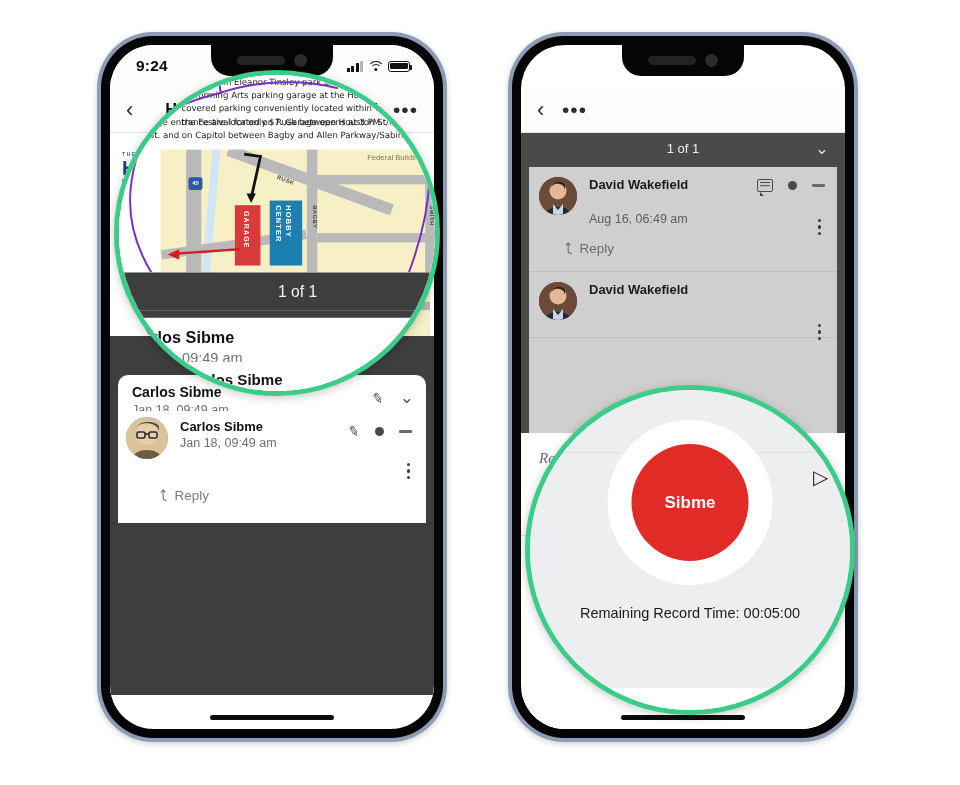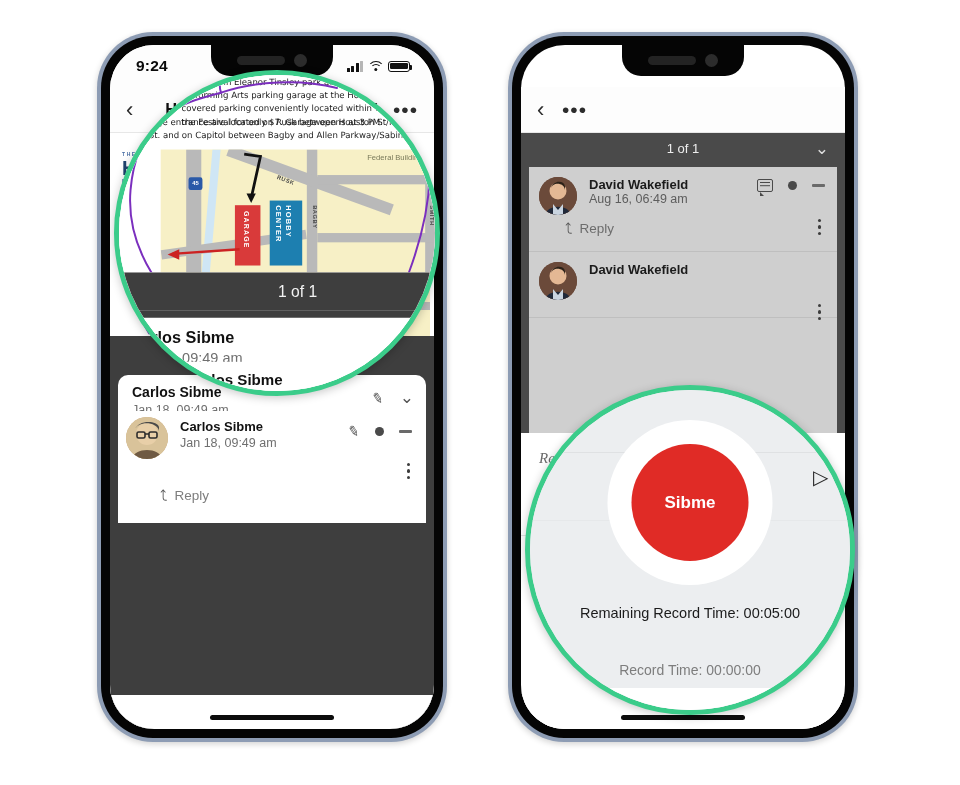--- a/index.html
+++ b/index.html
@@ -164,21 +164,21 @@
   
   .rdoc{position:absolute;left:0;right:0;top:88px;bottom:0;background:#4a4a4a;}
   .rpagebar{position:absolute;left:0;right:0;top:0;height:30px;background:#4a4a4a;
     color:#eee;font-size:13px;display:flex;align-items:center;justify-content:center;}
   .rpagebar .chev{position:absolute;right:16px;font-size:17px;color:#ddd;}
   .rlist{position:absolute;left:8px;right:8px;top:34px;bottom:0;background:#cfcfcf;}
   .ritem{position:relative;padding:10px 0 0 0;border-bottom:1px solid #bfbfbf;}
   .ritem .av{position:absolute;left:10px;top:10px;width:38px;height:38px;
     border-radius:50%;overflow:hidden;background:#6b4a3a;}
   .rname{margin-left:60px;font-size:13px;font-weight:bold;color:#1b1b1b;}
-  .rdate{margin-left:60px;font-size:12.5px;color:#5d5d5d;margin-top:0;}
+  .rdate{margin-left:60px;font-size:12.5px;color:#5d5d5d;margin-top:20px;}
   .ricons{position:absolute;right:12px;top:12px;display:flex;align-items:center;gap:15px;}
   .bub-ic{width:14px;height:11px;border:1.6px solid #4a4a4a;border-radius:2px;position:relative;}
   .bub-ic:after{content:"";position:absolute;left:2px;bottom:-5px;width:0;height:0;
     border-left:4px solid #4a4a4a;border-top:4px solid transparent;
     border-bottom:0 solid transparent;}
   .bub-ic i{position:absolute;left:2px;top:2px;right:2px;height:1.4px;background:#4a4a4a;
     box-shadow:0 3.2px 0 #4a4a4a;}
   .rtext{margin-left:44px;margin-top:12px;font-size:13.5px;color:#1b1b1b;}
   .rreply{margin-left:36px;margin-top:14px;margin-bottom:14px;font-size:13.5px;
     color:#6d6d6d;display:flex;align-items:center;gap:7px;}
@@ -538,19 +538,18 @@
     <div class="inner" style="width:320px;height:320px;">
       <div style="position:absolute;left:0;top:0;width:320px;height:320px;background:#eceef0;overflow:hidden;">
         <div style="position:absolute;left:0;top:62px;width:320px;height:1px;background:#dfe1e3;"></div>
         <div style="position:absolute;left:0;top:130px;width:320px;height:1px;background:#e6e8ea;"></div>
         <div style="position:absolute;left:50%;top:30px;transform:translateX(-50%);width:165px;height:165px;border-radius:50%;background:#ffffff;"></div>
         <div style="position:absolute;left:50%;top:54px;transform:translateX(-50%);width:117px;height:117px;border-radius:50%;background:#e02b26;display:flex;align-items:center;justify-content:center;">
           <span style="color:#fff;font-size:17px;font-weight:bold;">Sibme</span>
         </div>
         <div style="position:absolute;left:283px;top:75px;font-size:20px;color:#2a2a2a;">▷</div>
         <div style="position:absolute;left:0;right:0;top:215px;text-align:center;font-size:14.5px;color:#1b1b1b;white-space:nowrap;">Remaining Record Time: 00:05:00</div>
-        <div style="position:absolute;left:0;right:0;top:272px;text-align:center;font-size:14px;color:#7d7d7d;white-space:nowrap;">Record Time: 00:00:00</div>
         <div style="position:absolute;left:0;right:0;bottom:0;height:22px;background:#ffffff;"></div>
       </div>
     </div>
   </div>
 
 </div>
 
 </body></html>

